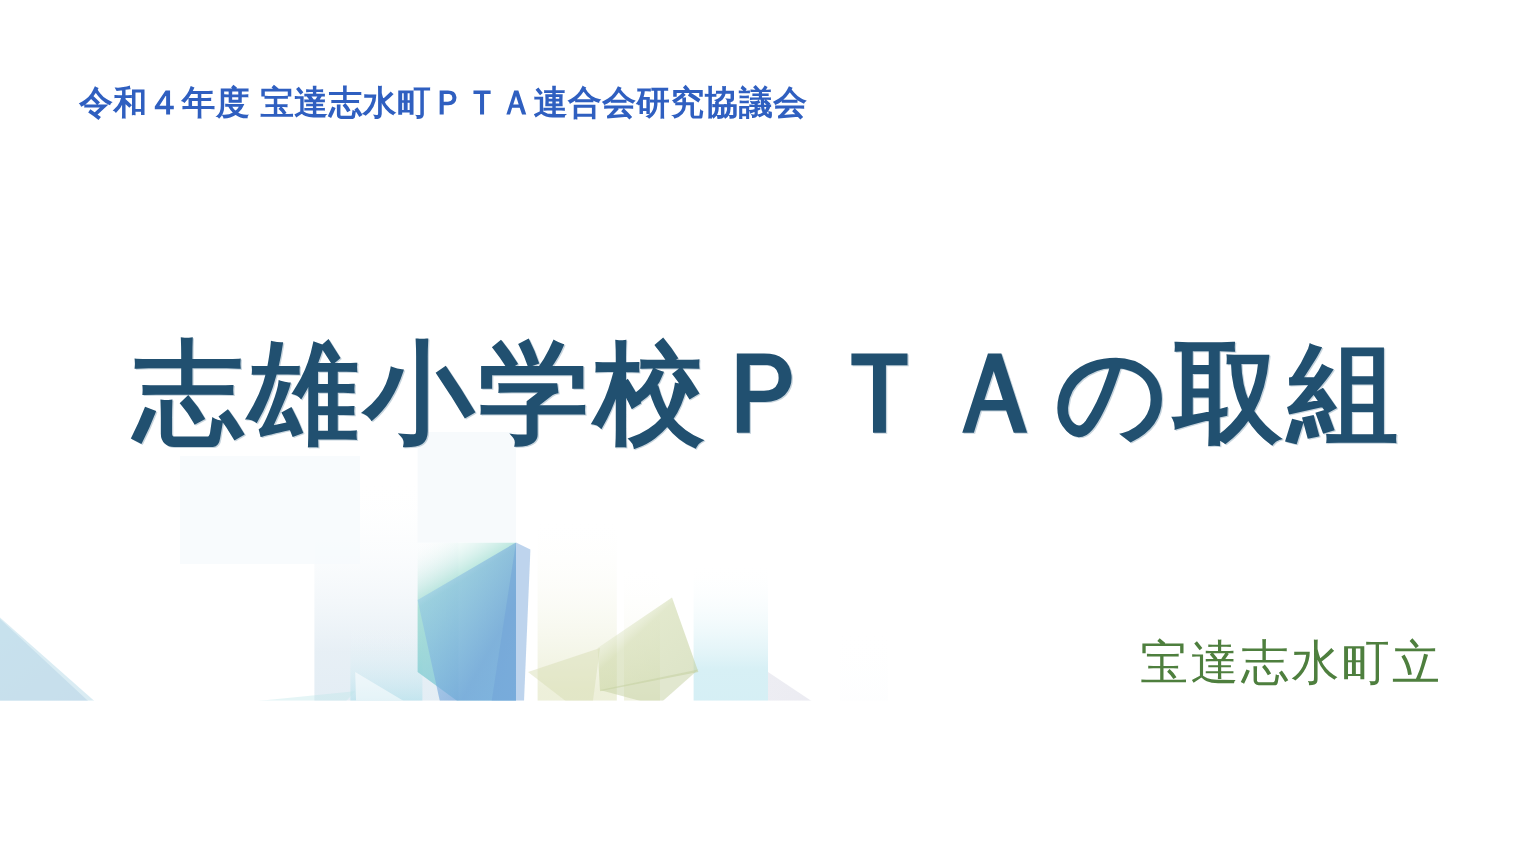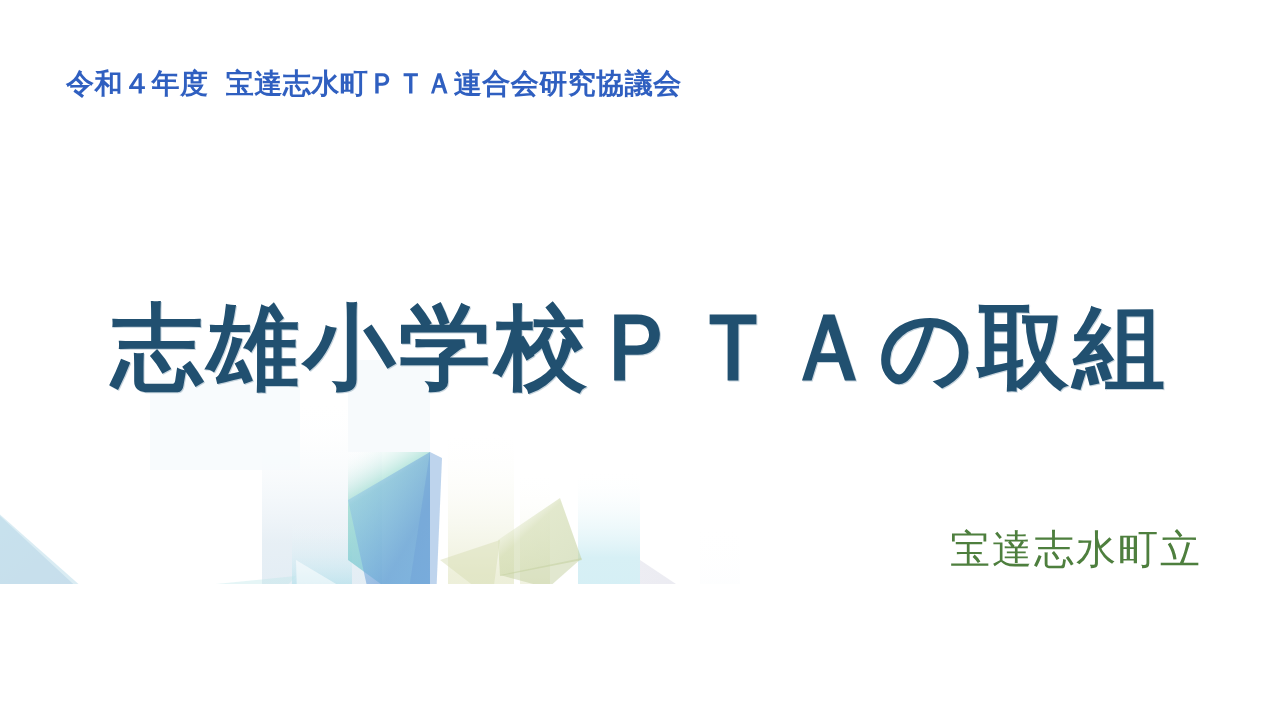--- a/index.html
+++ b/index.html
@@ -7,21 +7,21 @@
     margin: 0;
     padding: 0;
     background: #ffffff;
   }
   #slide {
     position: relative;
     width: 1280px;
     height: 584px;
     overflow: hidden;
     background: #ffffff;
-    font-family: Liberation Mono, monospace;
+    font-family: Liberation Sans, sans-serif;
   }
 
   
   #bg-decor {
     position: absolute;
     left: 0; top: 0;
     width: 1280px;
     height: 720px;
     pointer-events: none;
   }
@@ -42,21 +42,21 @@
     font-weight: 700;
     letter-spacing: 0.5px;
     line-height: 1.25;
     color: #2f5fc0;
     white-space: nowrap;
   }
 
   .main-title {
     position: absolute;
     left: 0;
-    top: 242px;
+    top: 216px;
     width: 1280px;
     text-align: center;
     font-size: 92px;
     font-weight: 700;
     letter-spacing: 4px;
     line-height: 1.1;
     color: #215070;
     white-space: nowrap;
     text-shadow: 1px 1px 0 rgba(130,160,180,0.45);
   }

